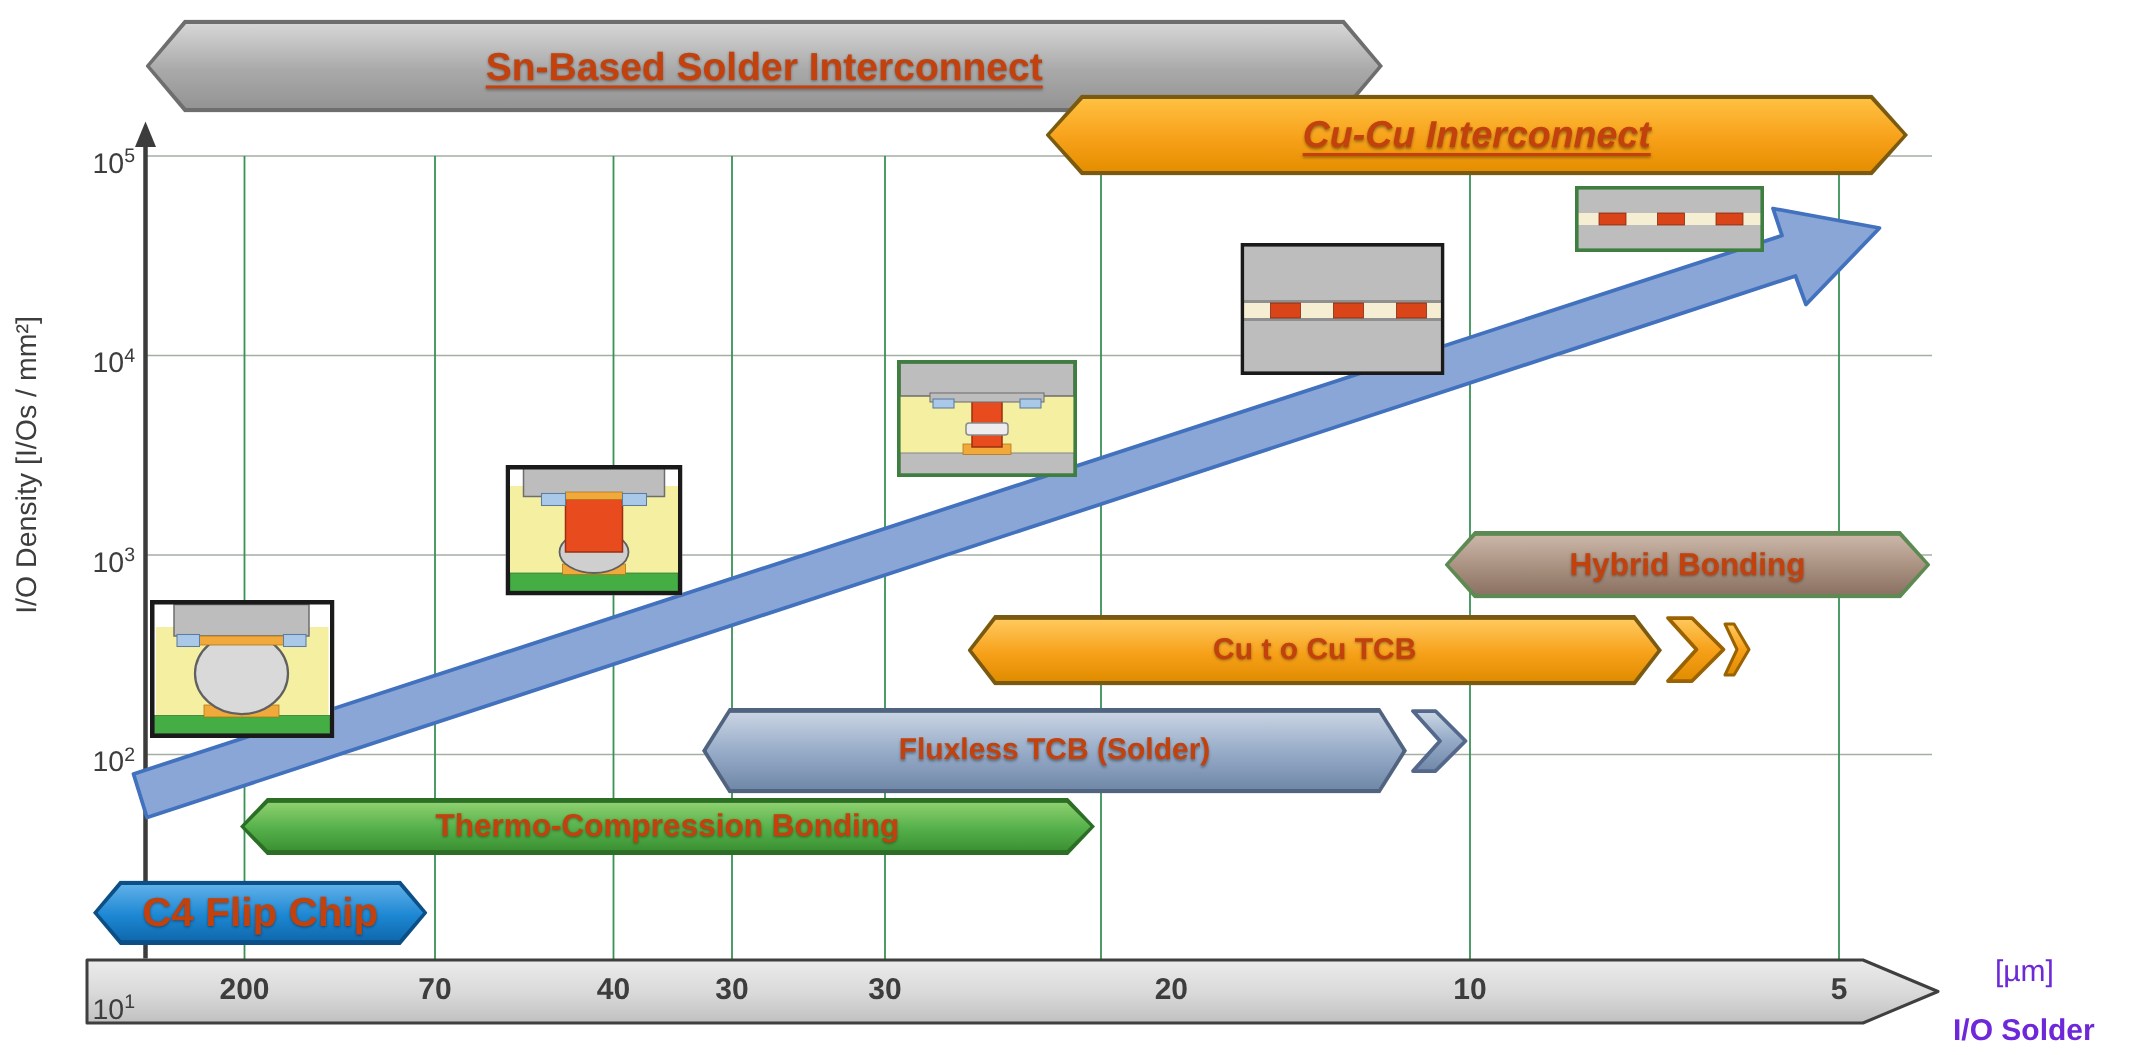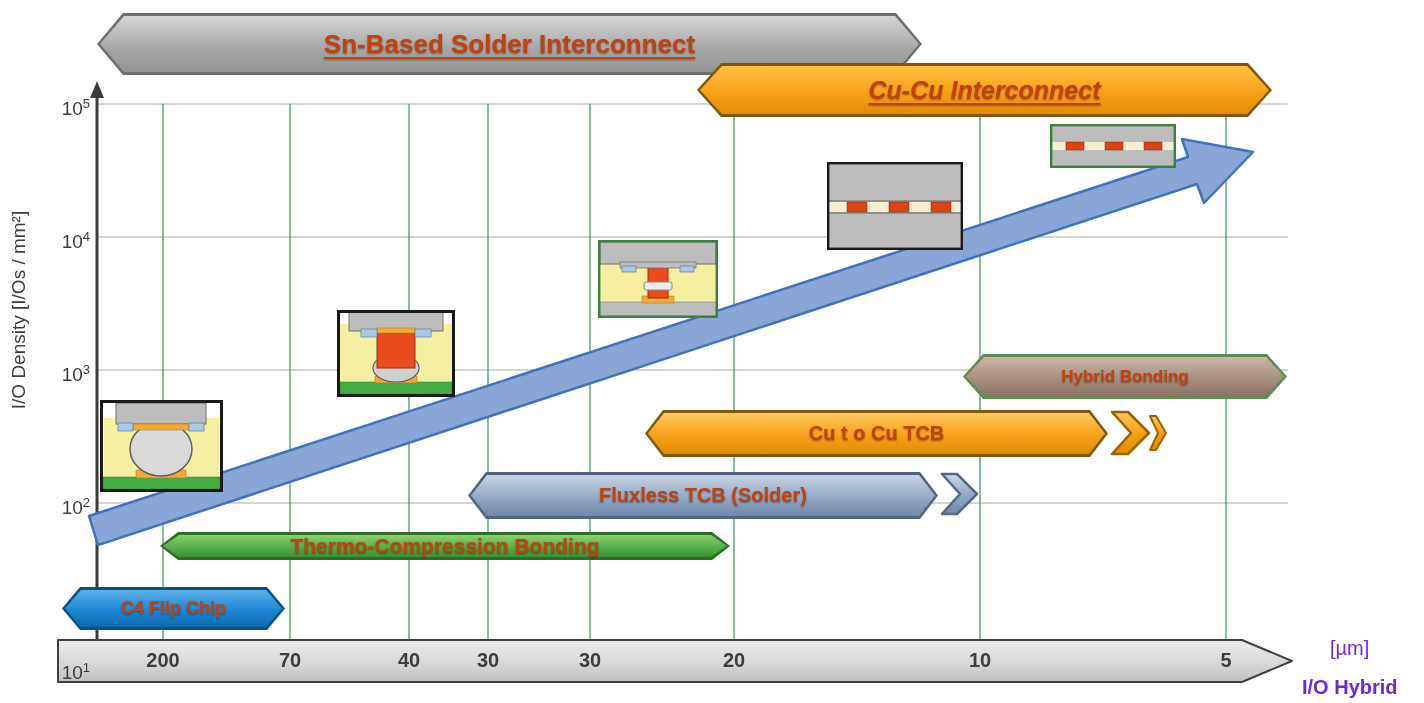--- a/index.html
+++ b/index.html
@@ -140,48 +140,48 @@
 
   <svg class="abs" style="left:1050px;top:124px;" width="126" height="44" viewBox="0 0 126 44">
     <rect x="0" y="0" width="126" height="44" fill="#bdbdbd"></rect>
     <rect x="2" y="18" width="122" height="8" fill="#f6eed2"></rect>
     <rect x="16" y="18" width="18" height="8" fill="#d94518" stroke="#7c240c" stroke-width="0.5"></rect>
     <rect x="55" y="18" width="18" height="8" fill="#d94518" stroke="#7c240c" stroke-width="0.5"></rect>
     <rect x="94" y="18" width="18" height="8" fill="#d94518" stroke="#7c240c" stroke-width="0.5"></rect>
     <rect x="1.2" y="1.2" width="123.6" height="41.6" fill="none" stroke="#3e7e40" stroke-width="2.4"></rect>
   </svg>
 
-  <div class="banner" style="left:160px;top:532px;width:570px;height:28px;--pt:18px;">
+  <div class="banner" style="left:160px;top:532px;width:570px;height:38px;--pt:18px;">
     <div class="edge" style="background:#2c6e26;"></div>
     <div class="fill" style="background:linear-gradient(180deg,#8ed06f 0%,#54b04a 55%,#3c9133 100%);"></div>
     <span class="lbl" style="font-size:21px;">Thermo-Compression Bonding</span>
   </div>
 
   <div class="banner" style="left:62px;top:587px;width:223px;height:43px;--pt:18px;">
     <div class="edge" style="background:#0b4f86;"></div>
     <div class="fill" style="background:linear-gradient(180deg,#5fb0e8 0%,#1d87d3 55%,#0f69ad 100%);"></div>
-    <span class="lbl" style="font-size:18px;">C4 Flip Chip</span>
-  </div>
-
-  <div class="banner" style="left:468px;top:472px;width:470px;height:47px;--pt:18px;">
+    <span class="lbl" style="font-size:27px;">C4 Flip Chip</span>
+  </div>
+
+  <div class="banner" style="left:468px;top:472px;width:470px;height:57px;--pt:18px;">
     <div class="edge" style="background:#51647f;"></div>
     <div class="fill" style="background:linear-gradient(180deg,#c9d4e3 0%,#93a9c6 55%,#7288a8 100%);"></div>
     <span class="lbl" style="font-size:20px;">Fluxless TCB (Solder)</span>
   </div>
 
   <div class="banner" style="left:645px;top:410px;width:463px;height:47px;--pt:18px;">
     <div class="edge" style="background:#7a5a10;"></div>
     <div class="fill" style="background:linear-gradient(180deg,#ffc95e 0%,#f7a11a 55%,#e08c00 100%);"></div>
     <span class="lbl" style="font-size:20px;text-align:right;">Cu t o Cu TCB</span>
   </div>
 
   <div class="banner" style="left:963px;top:354px;width:324px;height:45px;--pt:20px;">
     <div class="edge" style="background:#5d8a52;"></div>
     <div class="fill" style="background:linear-gradient(180deg,#cbb6a8 0%,#a8907f 55%,#8b7263 100%);"></div>
-    <span class="lbl" style="font-size:17px;">Hybrid Bonding</span>
+    <span class="lbl" style="font-size:21px;">Hybrid Bonding</span>
   </div>
 
   <div class="banner" style="left:97px;top:13px;width:825px;height:62px;--pt:26px;">
     <div class="edge" style="background:#6e6e6e;"></div>
     <div class="fill" style="background:linear-gradient(180deg,#d6d6d6 0%,#a9a9a9 55%,#949494 100%);"></div>
     <span class="lbl u" style="font-size:26px;">Sn-Based Solder Interconnect</span>
   </div>
 
   <div class="banner" style="left:697px;top:63px;width:575px;height:54px;--pt:24px;">
     <div class="edge" style="background:#7a5a10;"></div>
@@ -195,20 +195,20 @@
   <div class="ytick" style="top:226px;text-align:right;"><span>10</span><sup>4</sup></div>
   <div class="ytick" style="top:359px;"><span>10</span><sup>3</sup></div>
   <div class="ytick" style="top:492px;"><span>10</span><sup>2</sup></div>
   <div class="ytick" style="top:625px;margin-top:32px;"><span>10</span><sup>1</sup></div>
 
   <div class="xtick" style="left:133px;">200</div>
   <div class="xtick" style="left:260px;">70</div>
   <div class="xtick" style="left:379px;">40</div>
   <div class="xtick" style="left:458px;">30</div>
   <div class="xtick" style="left:560px;">30</div>
-  <div class="xtick" style="left:704px;">20</div>
+  <div class="xtick" style="left:732px;text-align:right;">20</div>
   <div class="xtick" style="left:950px;">10</div>
   <div class="xtick" style="left:1196px;">5</div>
 
   <div class="abs axis-side" style="left:1330px;top:637px;">[µm]</div>
-  <div class="abs axis-side" style="left:1302px;top:676px;font-weight:bold;">I/O Hybrid</div>
+  <div class="abs axis-side" style="left:1302px;top:676px;font-weight:bold;">I/O Solder</div>
 
 </div>
 
 </body></html>

